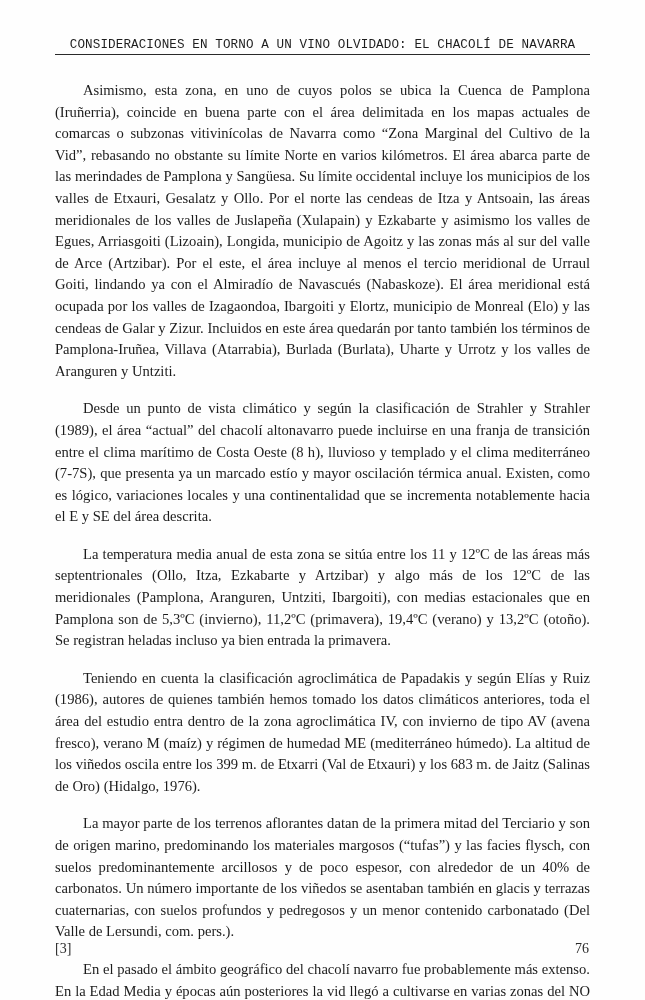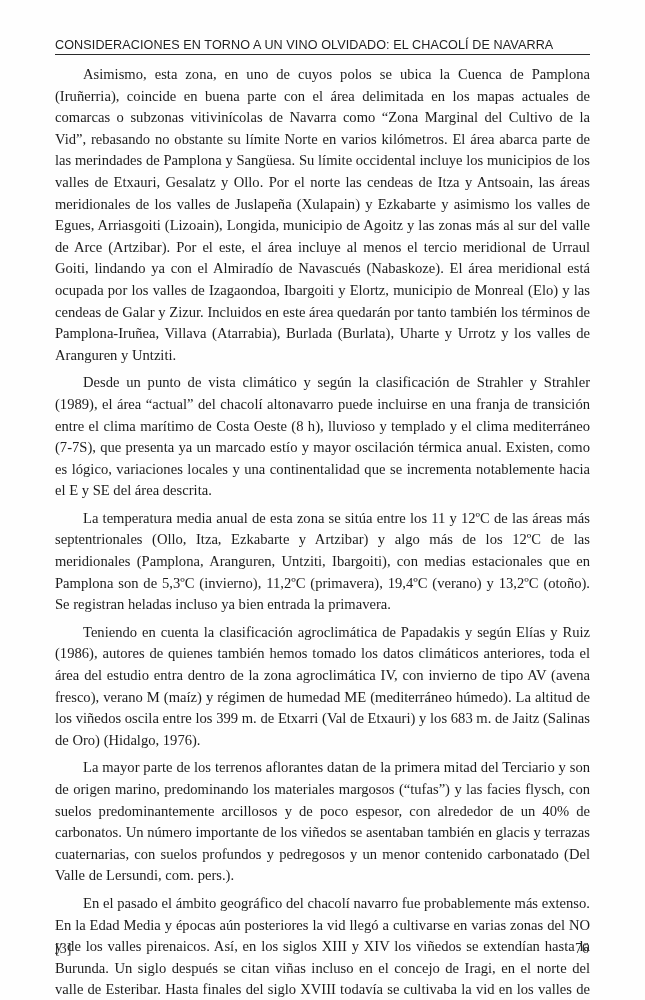--- a/index.html
+++ b/index.html
@@ -1,29 +1,29 @@
 <!DOCTYPE html>
 <html><head>
 <meta charset="utf-8">
 <style>
   html, body { margin: 0; padding: 0; background: #ffffff; }
   body { width: 645px; height: 1000px; position: relative; overflow: hidden; }
   .page { position: absolute; left: 0; top: 0; width: 645px; height: 1000px; background: #fefefe; }
   .running-head {
     position: absolute; left: 55px; top: 38px; width: 535px;
-    font-family: Liberation Sans, sans-serif; font-size: 12.6px; letter-spacing: 0.1px;
-    color: #1e1e1e; white-space: nowrap;
+    font-family: Liberation Mono, monospace; font-size: 12.6px; letter-spacing: 0.1px;
+    color: #1e1e1e; text-align: center; white-space: nowrap;
     padding-bottom: 2px; border-bottom: 1px solid #2a2a2a;
   }
   .body-text {
     position: absolute; left: 55px; top: 64px; width: 535px;
     font-family: "Liberation Serif", serif; font-size: 14.6px; line-height: 21.6px;
     color: #1c1c1c; text-align: justify; hyphens: manual;
   }
-  .body-text p { margin: 0 0 6px 0; text-indent: 28px; }
+  .body-text p { margin: 16px 0 6px 0; text-indent: 28px; }
   .folio {
     position: absolute; top: 941px; font-family: "Liberation Serif", serif;
     font-size: 14px; color: #2a2a2a;
   }
   .folio-left { left: 55px; }
   .folio-right { right: 56px; }
 </style>
 </head>
 <body>
 

